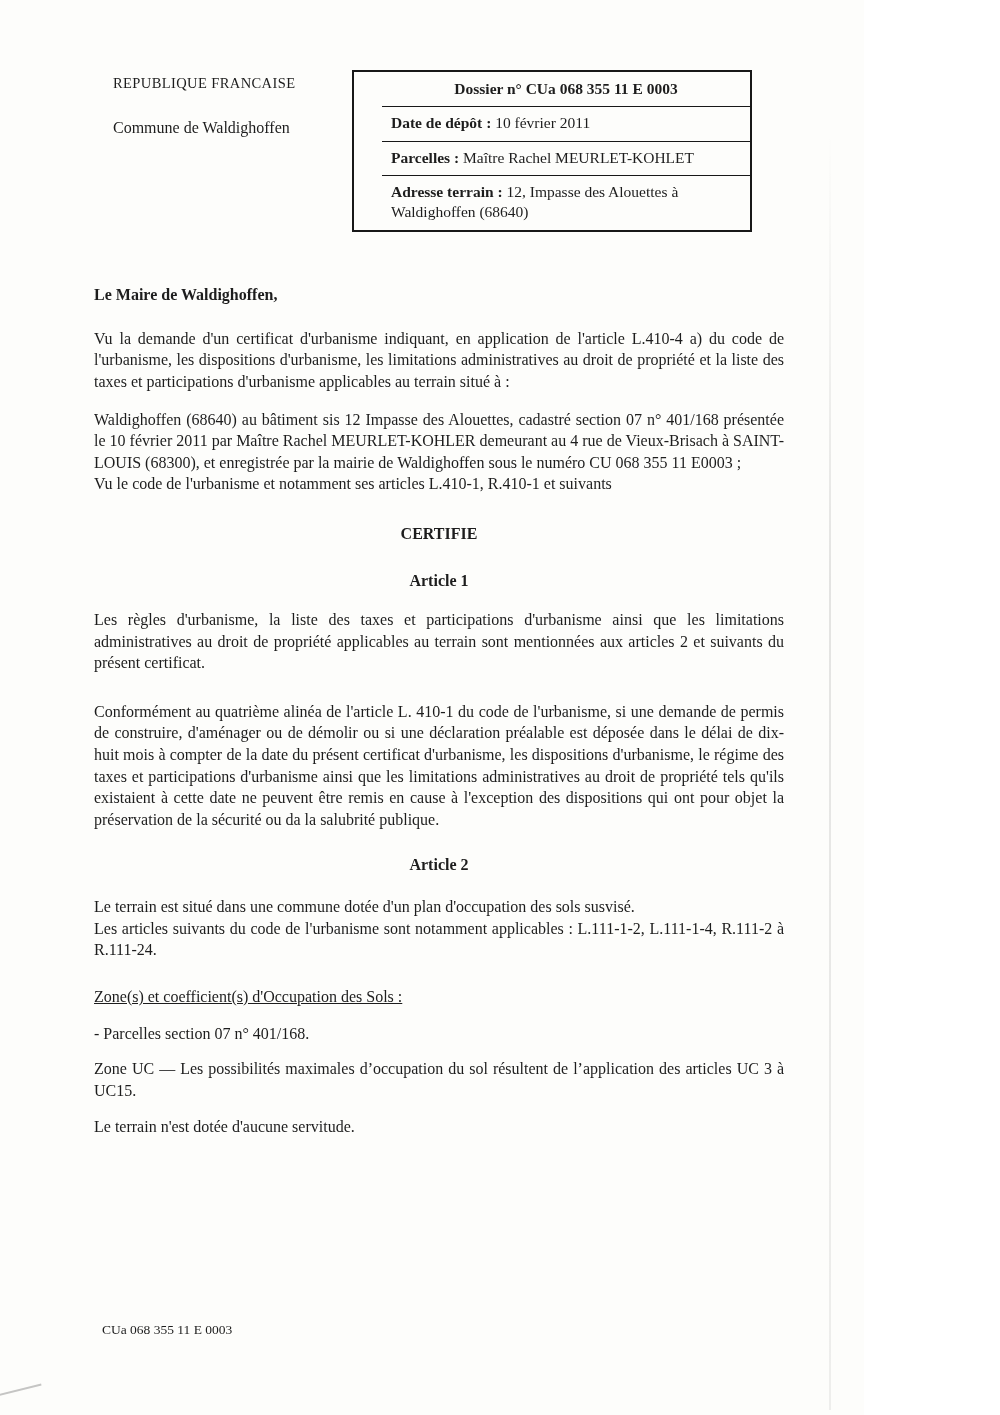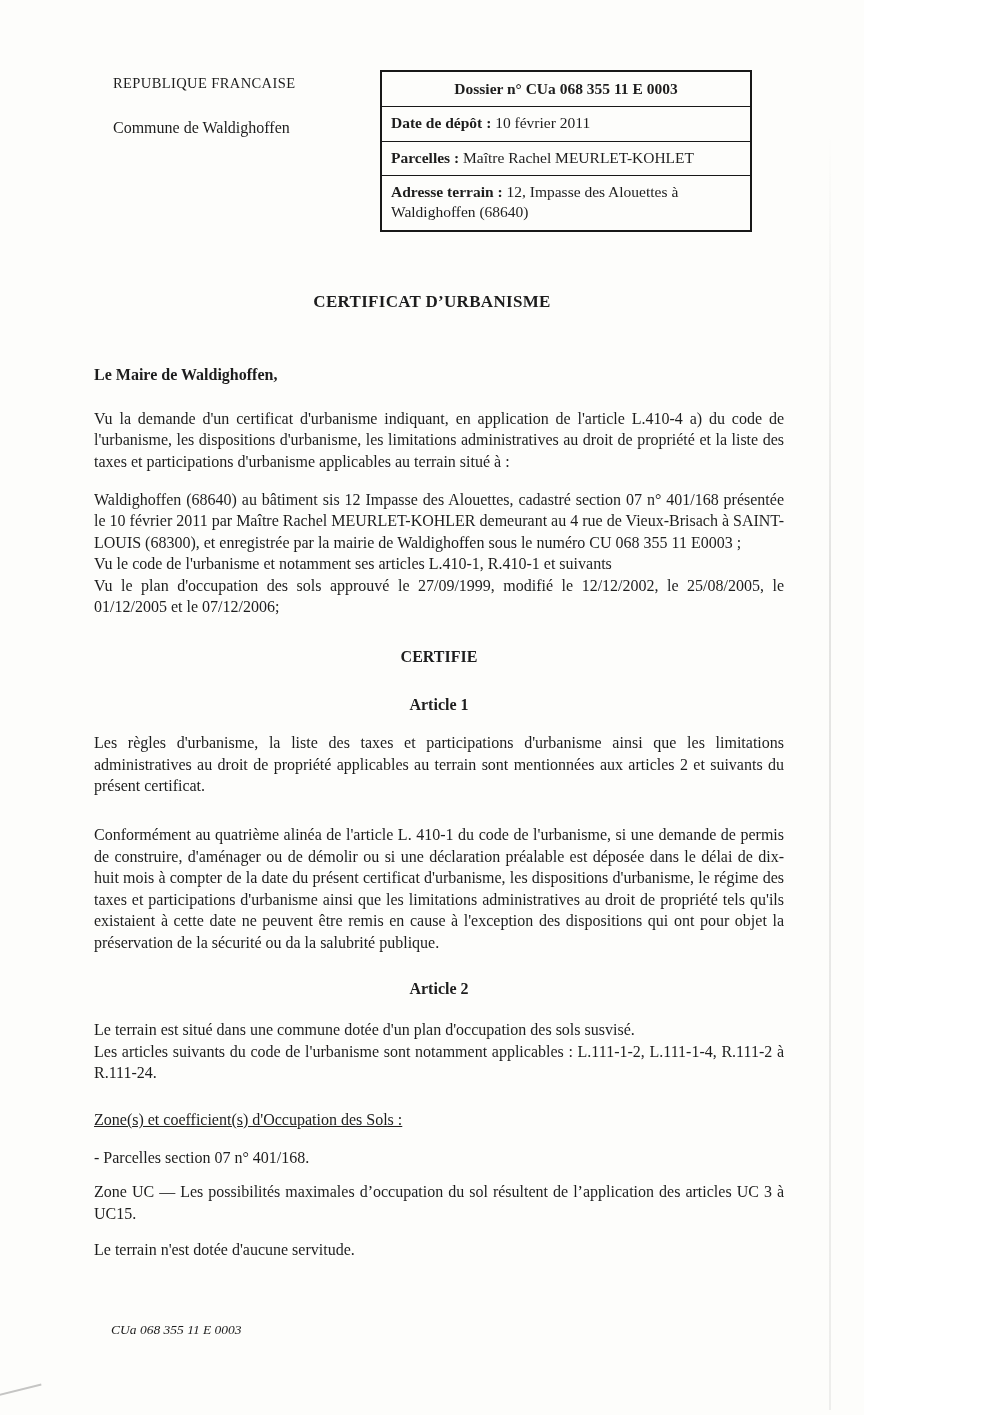--- a/index.html
+++ b/index.html
@@ -15,21 +15,21 @@
   
   .top-row {
     display: flex;
     justify-content: space-between;
     align-items: flex-start;
     padding: 70px 112px 0 113px;
   }
   .republic { font-size: 14.5px; letter-spacing: 0.4px; margin-top: 5px; }
   .commune  { font-size: 16px; margin-top: 27px; }
 
-  .dossier-box { width: 368px; border: 2px solid #181818; }
+  .dossier-box { width: 368px; border: 2px solid #181818; padding-left: 28px; }
   .box-row {
     padding: 6px 9px 8px;
     font-size: 15.5px;
     line-height: 1.28;
     border-top: 1.5px solid #181818;
   }
   .box-row.box-title {
     border-top: none;
     text-align: center;
     font-weight: bold;
@@ -68,21 +68,21 @@
   .p-a1-1 { margin-top: 27px !important; }
   .h-article2 { margin-top: 24px !important; }
   .p-a2-0 { margin-top: 20px !important; }
 
   .zone-heading { text-decoration: underline; margin-top: 25px !important; }
   .parcelles { margin-top: 16px !important; margin-left: -6px; }
   .zone-uc { margin-top: 13px !important; margin-left: 52px; }
   .servitude { margin-top: 15px !important; margin-left: -5px; }
 
   
-  .footer-ref  { position: absolute; left: 111px; top: 1322px; font-size: 13.5px; font-style: italic; }
+  .footer-ref  { position: absolute; left: 102px; top: 1322px; font-size: 13.5px; }
   .footer-page { position: absolute; left: 872px; top: 1328px; font-size: 10px; margin-left: 20px; }
 
   
   .scan-edge-right {
     position: absolute; top: 130px; right: 33px; width: 2px; height: 1280px;
     background: linear-gradient(to bottom, rgba(0,0,0,0.0), rgba(0,0,0,0.10) 35%, rgba(0,0,0,0.06));
   }
   .scan-corner {
     position: absolute; left: -4px; bottom: 24px; width: 46px; height: 2px;
     background: rgba(0,0,0,0.22);
@@ -110,29 +110,27 @@
         <span class="box-label">Parcelles :</span>
         <span>Maître Rachel MEURLET-KOHLET</span>
       </div>
       <div class="box-row">
         <span class="box-label">Adresse terrain :</span>
         <span>12, Impasse des Alouettes à Waldighoffen (68640)</span>
       </div>
     </div>
   </div>
 
-  <div class="doc-title">CERTIFICAT D’URBANISME</div>
 
   <div class="content">
     <p class="salutation">Le Maire de Waldighoffen,</p>
 
     <p class="justify p-considerant-0">Vu la demande d'un certificat d'urbanisme indiquant, en application de l'article L.410-4 a) du code de l'urbanisme, les dispositions d'urbanisme, les limitations administratives au droit de propriété et la liste des taxes et participations d'urbanisme applicables au terrain situé à :</p>
     <p class="justify p-considerant-1">Waldighoffen (68640) au bâtiment sis 12 Impasse des Alouettes, cadastré section 07 n° 401/168 présentée le 10 février 2011 par Maître Rachel MEURLET-KOHLER demeurant au 4 rue de Vieux-Brisach à SAINT-LOUIS (68300), et enregistrée par la mairie de Waldighoffen sous le numéro CU 068 355 11 E0003 ;</p>
     <p>Vu le code de l'urbanisme et notamment ses articles L.410-1, R.410-1 et suivants</p>
-    <p class="justify">Vu le plan d'occupation des sols approuvé le 27/09/1999, modifié le 12/12/2002, le 25/08/2005, le 01/12/2005 et le 07/12/2006;</p>
 
     <p class="heading-center h-certifie">CERTIFIE</p>
 
     <p class="heading-center h-article1">Article 1</p>
     <p class="justify p-a1-0">Les règles d'urbanisme, la liste des taxes et participations d'urbanisme ainsi que les limitations administratives au droit de propriété applicables au terrain sont mentionnées aux articles 2 et suivants du présent certificat.</p>
     <p class="justify p-a1-1">Conformément au quatrième alinéa de l'article L. 410-1 du code de l'urbanisme, si une demande de permis de construire, d'aménager ou de démolir ou si une déclaration préalable est déposée dans le délai de dix-huit mois à compter de la date du présent certificat d'urbanisme, les dispositions d'urbanisme, le régime des taxes et participations d'urbanisme ainsi que les limitations administratives au droit de propriété tels qu'ils existaient à cette date ne peuvent être remis en cause à l'exception des dispositions qui ont pour objet la préservation de la sécurité ou da la salubrité publique.</p>
 
     <p class="heading-center h-article2">Article 2</p>
     <p class="p-a2-0">Le terrain est situé dans une commune dotée d'un plan d'occupation des sols susvisé.</p>
     <p class="justify">Les articles suivants du code de l'urbanisme sont notamment applicables : L.111-1-2, L.111-1-4, R.111-2 à R.111-24.</p>

